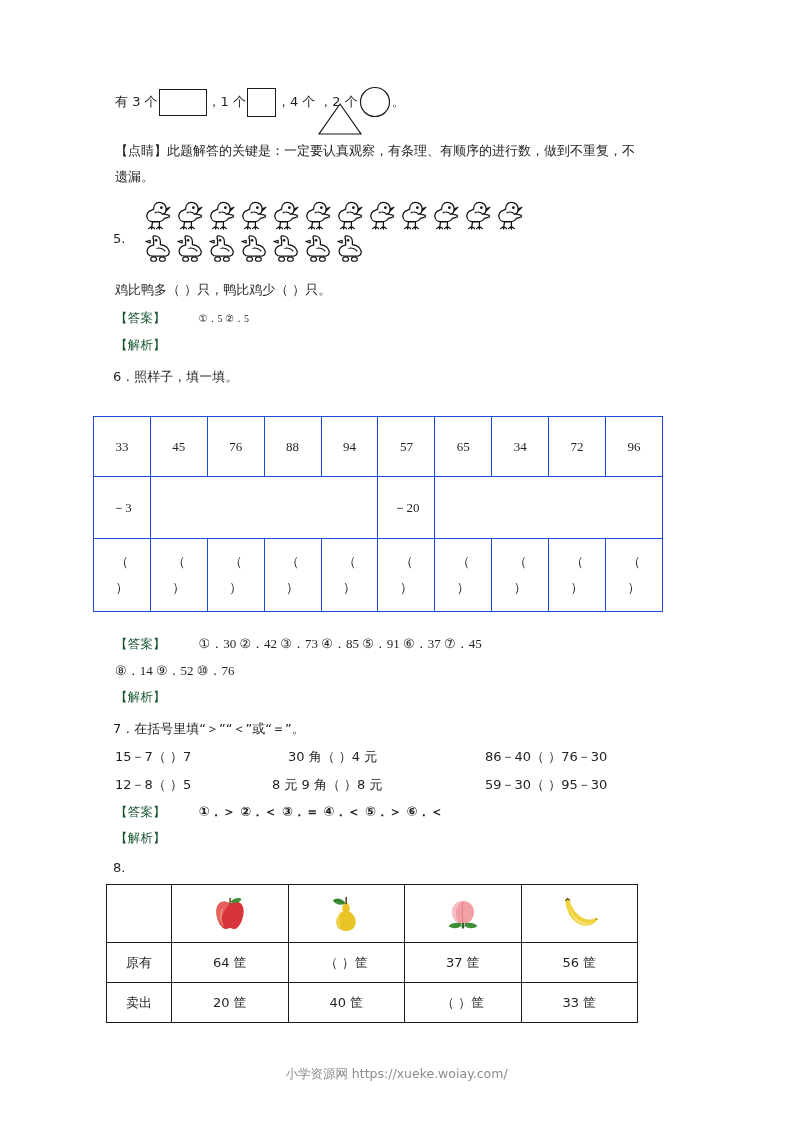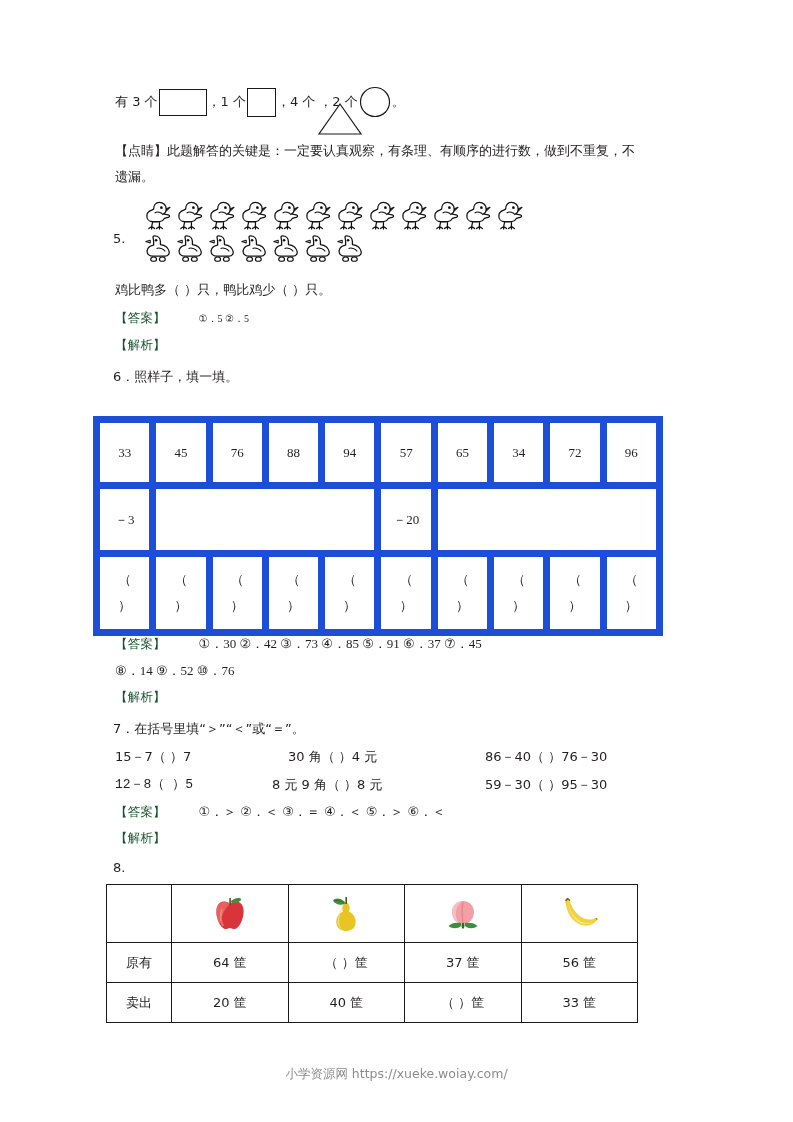--- a/index.html
+++ b/index.html
@@ -91,21 +91,21 @@
   
   .t6 {
     position: absolute;
     left: 93px;
     top: 416px;
     border-collapse: collapse;
     table-layout: fixed;
     width: 570px;
   }
   .t6 td {
-    border: 7px solid #1d4ed8;
+    border: 1px solid #1d4ed8;
     text-align: center;
     vertical-align: middle;
     font-family: "Liberation Serif", serif;
     font-size: 13px;
     color: #231f20;
   }
   .t6 .r1 td { height: 57px; }
   .t6 .r2 td { height: 59px; }
   .t6 .r3 td { height: 70px; }
   .t6 .paren {
@@ -500,28 +500,28 @@
   </div>
   <div class="line num" style="left:115px; top:664px; font-size:13px;">⑧．14      ⑨．52      ⑩．76</div>
   <div class="line blue" style="left:115px; top:691px;">【解析】</div>
 
   <div class="line cn" style="left:113px; top:722px;">7．在括号里填“＞”“＜”或“＝”。</div>
 
   <div class="line cn" style="left:115px; top:750px;">15－7（        ）7</div>
   <div class="line cn" style="left:288px; top:750px;">30 角（        ）4 元</div>
   <div class="line cn" style="left:485px; top:750px;">86－40（        ）76－30</div>
 
-  <div class="line cn" style="left:115px; top:778px;font-family:Liberation Mono, monospace;">12－8（        ）5</div>
+  <div class="line cn" style="left:115px; top:778px;">12－8（        ）5</div>
   <div class="line cn" style="left:272px; top:778px;">8 元 9 角（        ）8 元</div>
   <div class="line cn" style="left:485px; top:778px;text-align:center;">59－30（        ）95－30</div>
 
   <div class="line" style="left:115px; top:805px;">
     <span class="blue">【答案】</span>
     <span class="gapsm"></span>
-    <span class="cn" style="font-size:13px;">①．＞      ②．＜      ③．＝      ④．＜      ⑤．＞      ⑥．＜</span>
+    <span class="cn" style="font-size:13px;font-weight:bold;">①．＞      ②．＜      ③．＝      ④．＜      ⑤．＞      ⑥．＜</span>
   </div>
   <div class="line blue" style="left:115px; top:832px;">【解析】</div>
 
   <div class="line cn" style="left:113px; top:861px;">8.</div>
 
   <table class="t8">
     <tbody>
         <tr class="fruit-row">
       <td class="c0"></td>
       <td>

